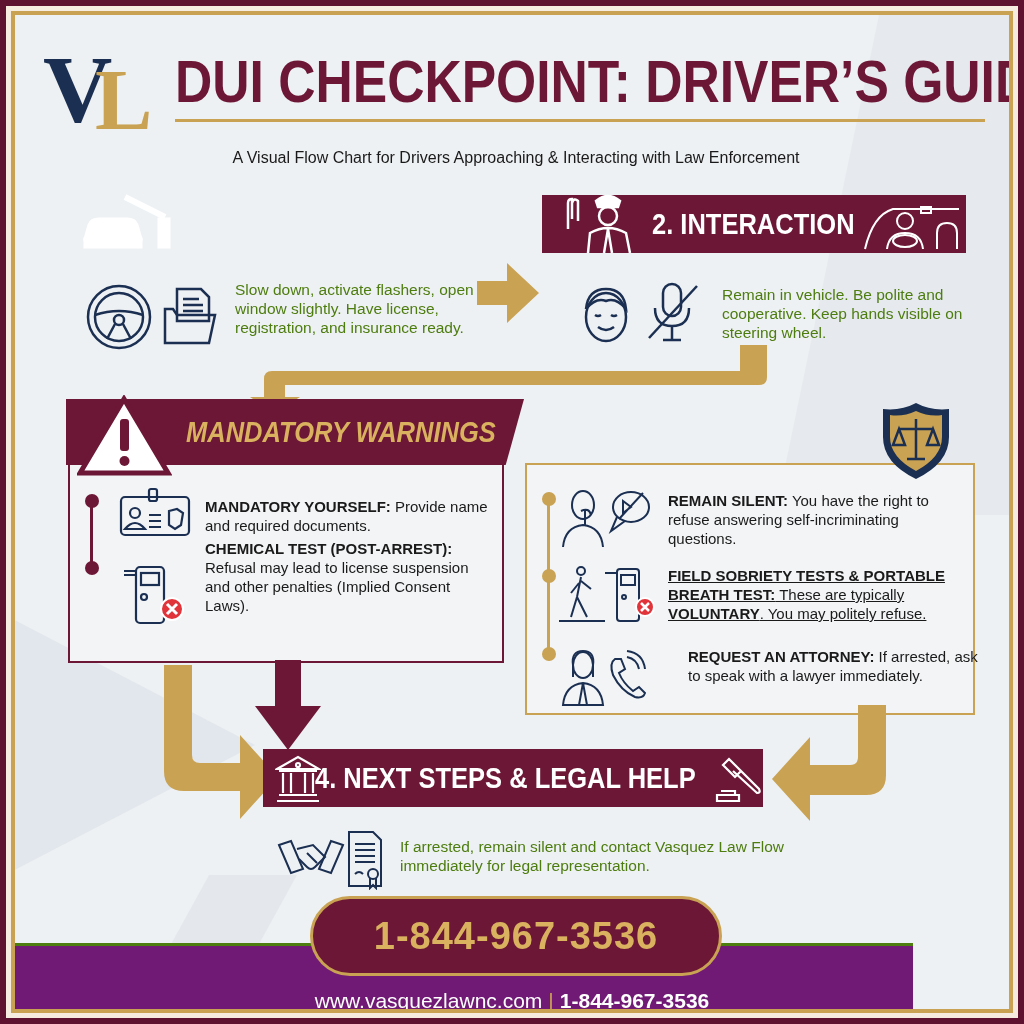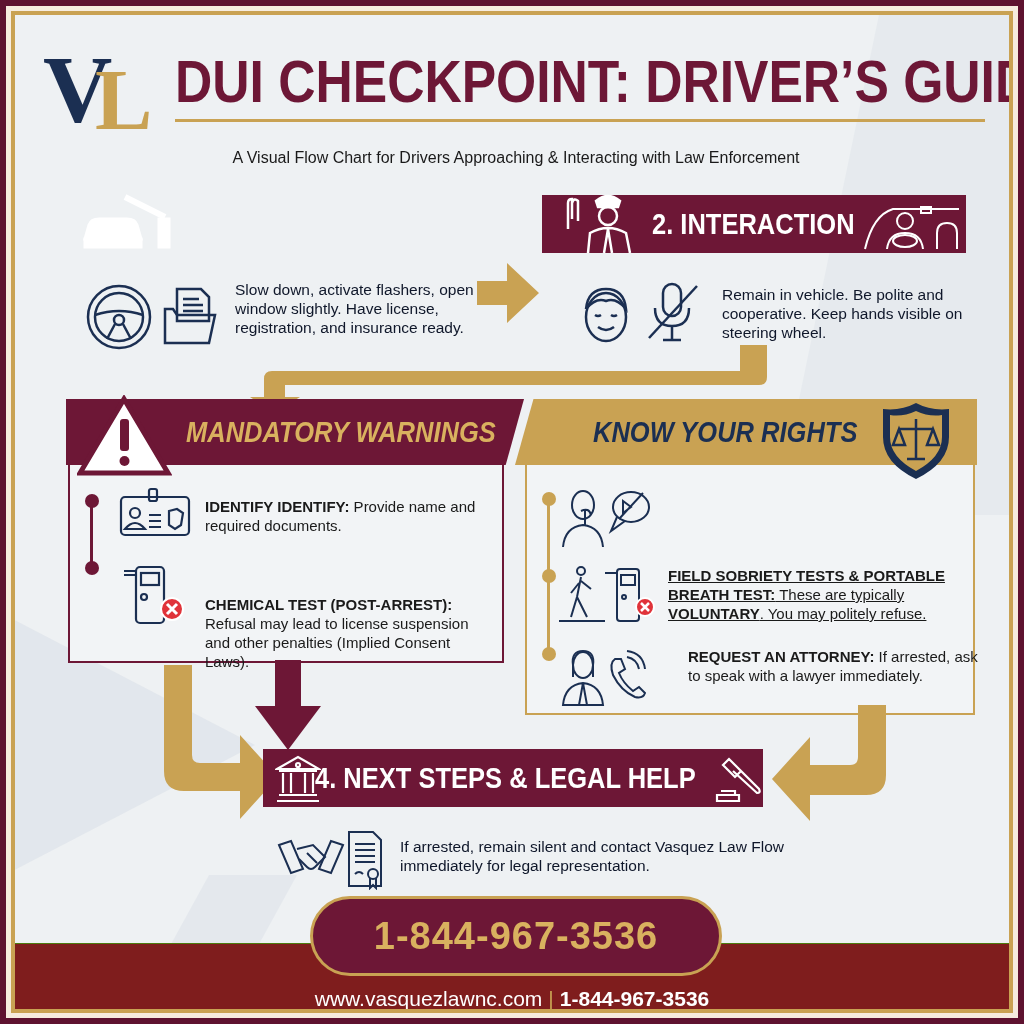--- a/index.html
+++ b/index.html
@@ -15,38 +15,38 @@
   .logo { position: absolute; left: 28px; top: 30px; width: 130px; height: 90px; }
   .logo-v { position: absolute; left: 0; top: 0; font-family: "Liberation Serif", serif; font-weight: bold; font-size: 96px; color: #1b2f52; line-height: 90px; }
   .logo-l { position: absolute; left: 52px; top: 10px; font-family: "Liberation Serif", serif; font-weight: bold; font-size: 86px; color: #c9a253; line-height: 90px; }
   .title { position: absolute; left: 160px; top: 28px; width: 830px; font-family: "Liberation Sans", sans-serif; font-weight: bold; font-size: 60px; color: #6d1736; letter-spacing: 0px; transform: scaleX(.86); transform-origin: left; line-height: 78px; white-space: nowrap; }
   .title-rule { position: absolute; left: 160px; top: 104px; width: 810px; height: 3px; background: #c9a253; }
   .subtitle { position: absolute; left: 0; top: 128px; width: 1002px; text-align: center; font-size: 16px; color: #1a1a1a; line-height: 30px; }
 
   
   .banner { position: absolute; background: #6d1736; color: #fff; font-weight: bold; display: flex; align-items: center; }
   .banner-text { font-size: 30px; transform: scaleX(.85); transform-origin: left; white-space: nowrap; }
-  .step-text { position: absolute; font-size: 15.5px; line-height: 19px; color: #0f172a; }
+  .step-text { position: absolute; font-size: 15.5px; line-height: 19px; color: #4d7c0f; }
 
   .icon { position: absolute; }
   .icon svg { width: 100%; height: 100%; display: block; }
 
   
   .box { position: absolute; border: 2px solid #6d1736; background: #f2f4f6; }
   .box-gold { border-color: #c9a253; }
   .box-head { position: absolute; display: flex; align-items: center; font-style: italic; }
   .box-head-text { font-weight: bold; font-size: 30px; transform: scaleX(.85); transform-origin: left; white-space: nowrap; }
   .item { position: absolute; font-size: 15px; line-height: 19px; color: #1a1a1a; }
   .item b { font-weight: bold; }
   .timeline { position: absolute; width: 3px; }
   .dot { position: absolute; width: 14px; height: 14px; border-radius: 50%; }
 
   .phone-pill { position: absolute; left: 295px; top: 881px; width: 412px; height: 80px; border-radius: 40px; background: #6d1736; border: 3px solid #c9a253; display: flex; align-items: center; justify-content: center; z-index: 3; }
   .phone-pill span { font-weight: bold; font-size: 38px; color: #d9b15f; letter-spacing: 1px; }
-  .footer { position: absolute; left: 0; top: 928px; width: 994px; height: 70px; background: #7f1d1d; border-top: 1px solid #4d7c0f; }
+  .footer { position: absolute; left: 0; top: 928px; width: 898px; height: 70px; background: #701a75; border-top: 3px solid #4d7c0f; }
   .footer-text { position: absolute; left: 0; top: 42px; width: 994px; text-align: center; font-size: 21px; color: #fff; line-height: 26px; }
   .footer-text .sep { color: #c9a253; margin: 0 6px; }
   .footer-text b { font-weight: bold; }
 </style>
 </head>
 <body>
 
 <div class="frame-outer"></div>
 <div class="frame-gold">
   <div class="bg-shape bg1"></div>
@@ -153,40 +153,37 @@
     <svg viewBox="0 0 72 50" fill="none" stroke="#1b2f52" stroke-width="2.2">
       <rect x="2" y="10" width="68" height="38" rx="4"></rect>
         <rect x="30" y="2" width="8" height="12" rx="2"></rect>
       <circle cx="16" cy="26" r="5"></circle>
         <path d="M6 42 Q16 30 26 42 Z"></path>
         <path d="M30 28 H42 M30 34 H42 M30 40 H42"></path>
       <path d="M50 24 L58 22 L64 26 L62 38 L56 42 L50 38 Z"></path>
     </svg>
   </div>
   <div class="item" style="left:190px;top:482px;width:290px;">
-    <b>IDENTIFY IDENTIFY:</b><span> Provide name and required documents.</span>
+    <b>MANDATORY YOURSELF:</b><span> Provide name and required documents.</span>
   </div>
   <div class="icon" style="left:107px;top:548px;width:68px;height:62px;">
     <svg viewBox="0 0 68 62" fill="none" stroke="#1b2f52" stroke-width="2.2">
       <rect x="14" y="4" width="28" height="56" rx="4"></rect>
         <rect x="19" y="10" width="18" height="12"></rect>
         <circle cx="22" cy="34" r="3"></circle>
       <path d="M2 8 H14 M2 12 H14"></path>
       <circle cx="50" cy="46" r="11" fill="#e0333a" stroke="#fff" stroke-width="2"></circle>
         <path d="M45 41 L55 51 M55 41 L45 51" stroke="#fff" stroke-width="3"></path>
     </svg>
   </div>
-  <div class="item" style="left:190px;top:580px;width:290px;">
+  <div class="item" style="left:190px;top:524px;width:290px;">
     <b>CHEMICAL TEST (POST-ARREST):</b><span> Refusal may lead to license suspension and other penalties (Implied Consent Laws).</span>
   </div>
 
   <div class="box box-gold" style="left:510px;top:448px;width:450px;height:252px;"></div>
-  <div class="box-head" style="left:500px;top:384px;width:462px;height:66px;background:#c9a253;clip-path:polygon(4% 0,100% 0,100% 100%,0 100%);padding-left:78px;">
-    <span class="box-head-text" style="color:#1b2f52;">KNOW YOUR RIGHTS</span>
-  </div>
   <div class="icon" style="left:866px;top:386px;width:70px;height:80px;">
     <svg viewBox="0 0 70 80">
         <path d="M35 2 Q50 10 68 8 V36 Q68 62 35 78 Q2 62 2 36 V8 Q20 10 35 2 Z" fill="#1b2f52"></path>
         <path d="M35 10 Q48 16 61 14 V36 Q61 56 35 70 Q9 56 9 36 V14 Q22 16 35 10 Z" fill="#c9a253"></path>
       <g stroke="#1b2f52" stroke-width="2.5" fill="none">
           <path d="M35 18 V58 M18 28 H52 M26 58 H44"></path>
           <path d="M12 44 L18 28 L24 44 Z M46 44 L52 28 L58 44 Z"></path>
         </g>
       </svg>
   </div>
@@ -197,20 +194,23 @@
 
   <div class="icon" style="left:546px;top:470px;width:92px;height:64px;">
     <svg viewBox="0 0 92 64" fill="none" stroke="#1b2f52" stroke-width="2">
       <ellipse cx="22" cy="20" rx="11" ry="14"></ellipse>
         <path d="M2 62 Q4 42 22 40 Q40 42 42 62"></path>
         <path d="M24 24 V40 M20 26 Q28 22 30 30"></path>
       <ellipse cx="70" cy="22" rx="18" ry="15"></ellipse>
         <path d="M56 32 L50 46 L64 36"></path>
         <path d="M62 16 V28 L70 22 Z M58 34 L82 8"></path>
     </svg>
+  </div>
+  <div class="item" style="left:653px;top:476px;width:300px;">
+    <b>REMAIN SILENT:</b><span> You have the right to refuse answering self-incriminating questions.</span>
   </div>
   <div class="icon" style="left:542px;top:550px;width:100px;height:58px;">
     <svg viewBox="0 0 100 58" fill="none" stroke="#1b2f52" stroke-width="2">
       <circle cx="24" cy="6" r="4"></circle>
         <path d="M24 12 L20 32 L14 52 M20 32 L30 52 M24 16 L34 24 M22 18 L14 28"></path>
         <path d="M2 56 H48"></path>
       <rect x="60" y="4" width="22" height="52" rx="3"></rect>
         <rect x="64" y="10" width="14" height="10"></rect>
         <circle cx="67" cy="32" r="2"></circle>
         <path d="M48 8 H60"></path>

